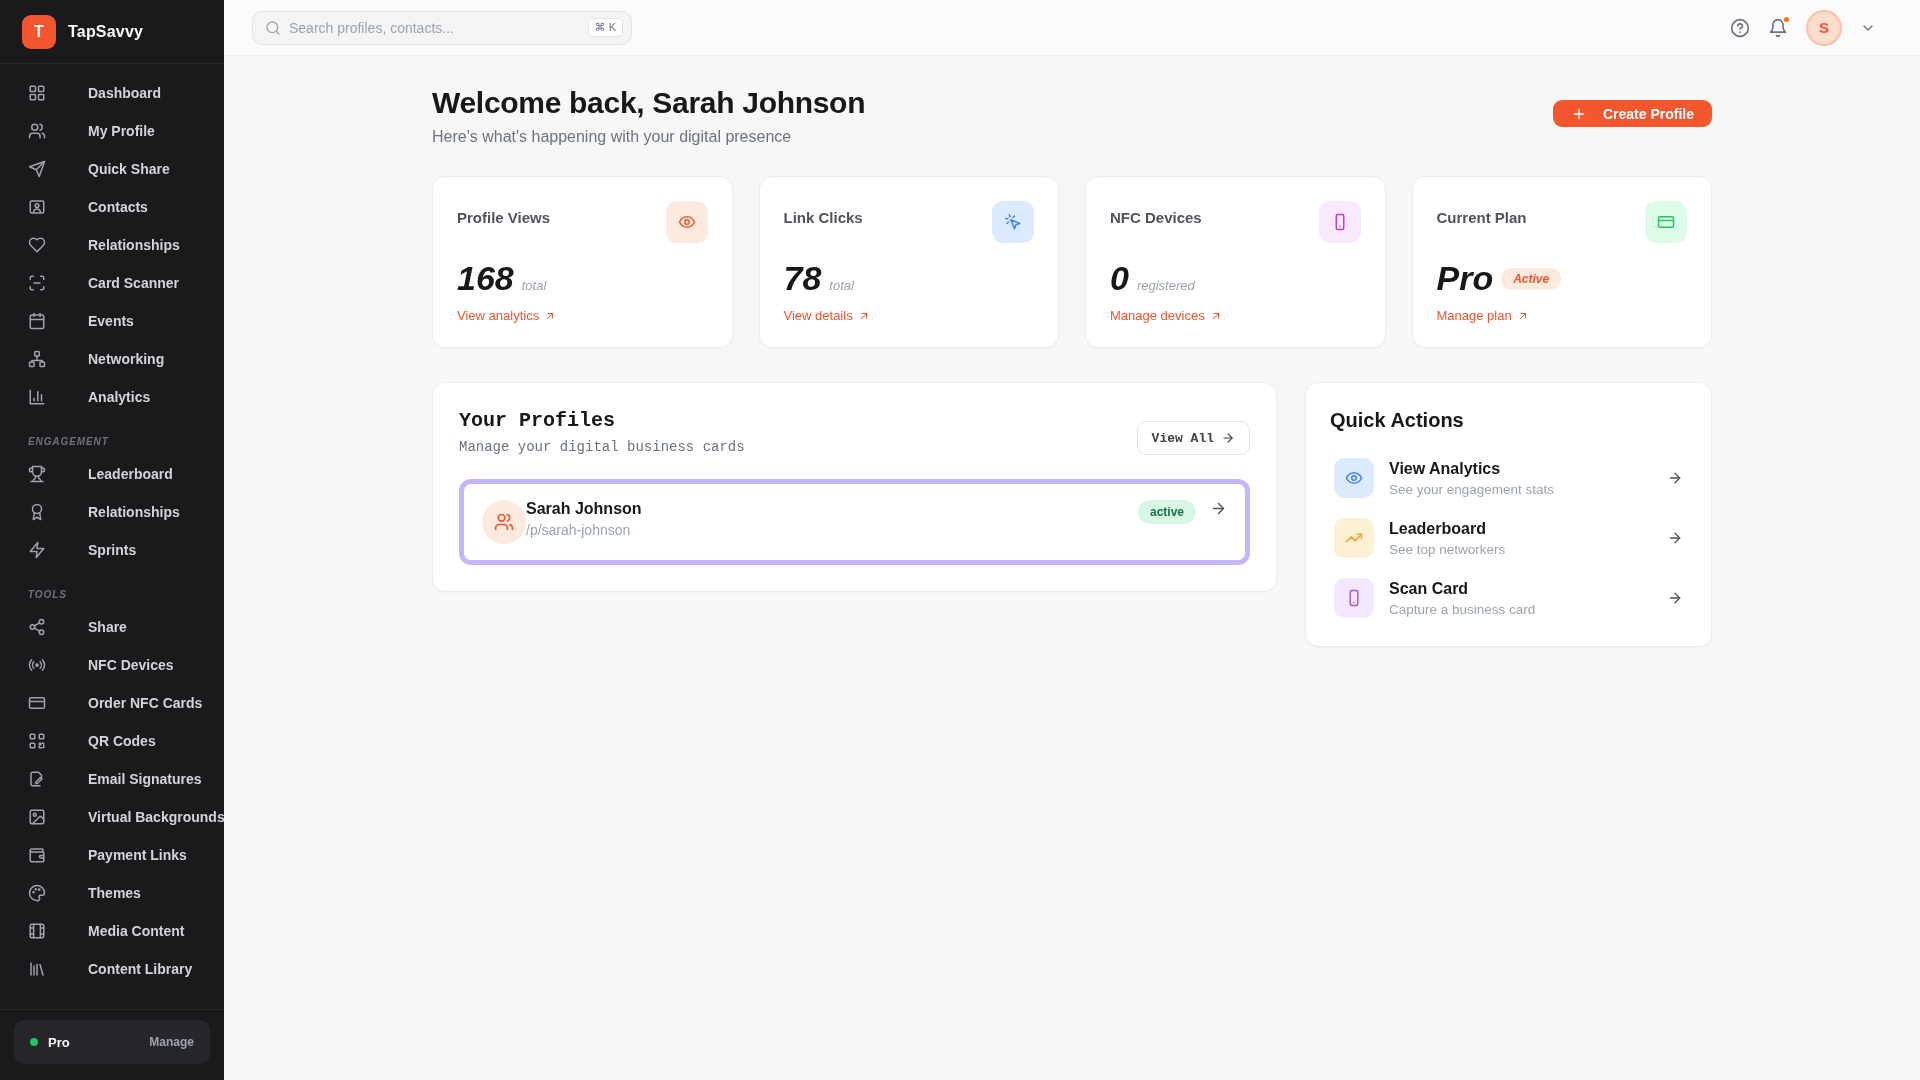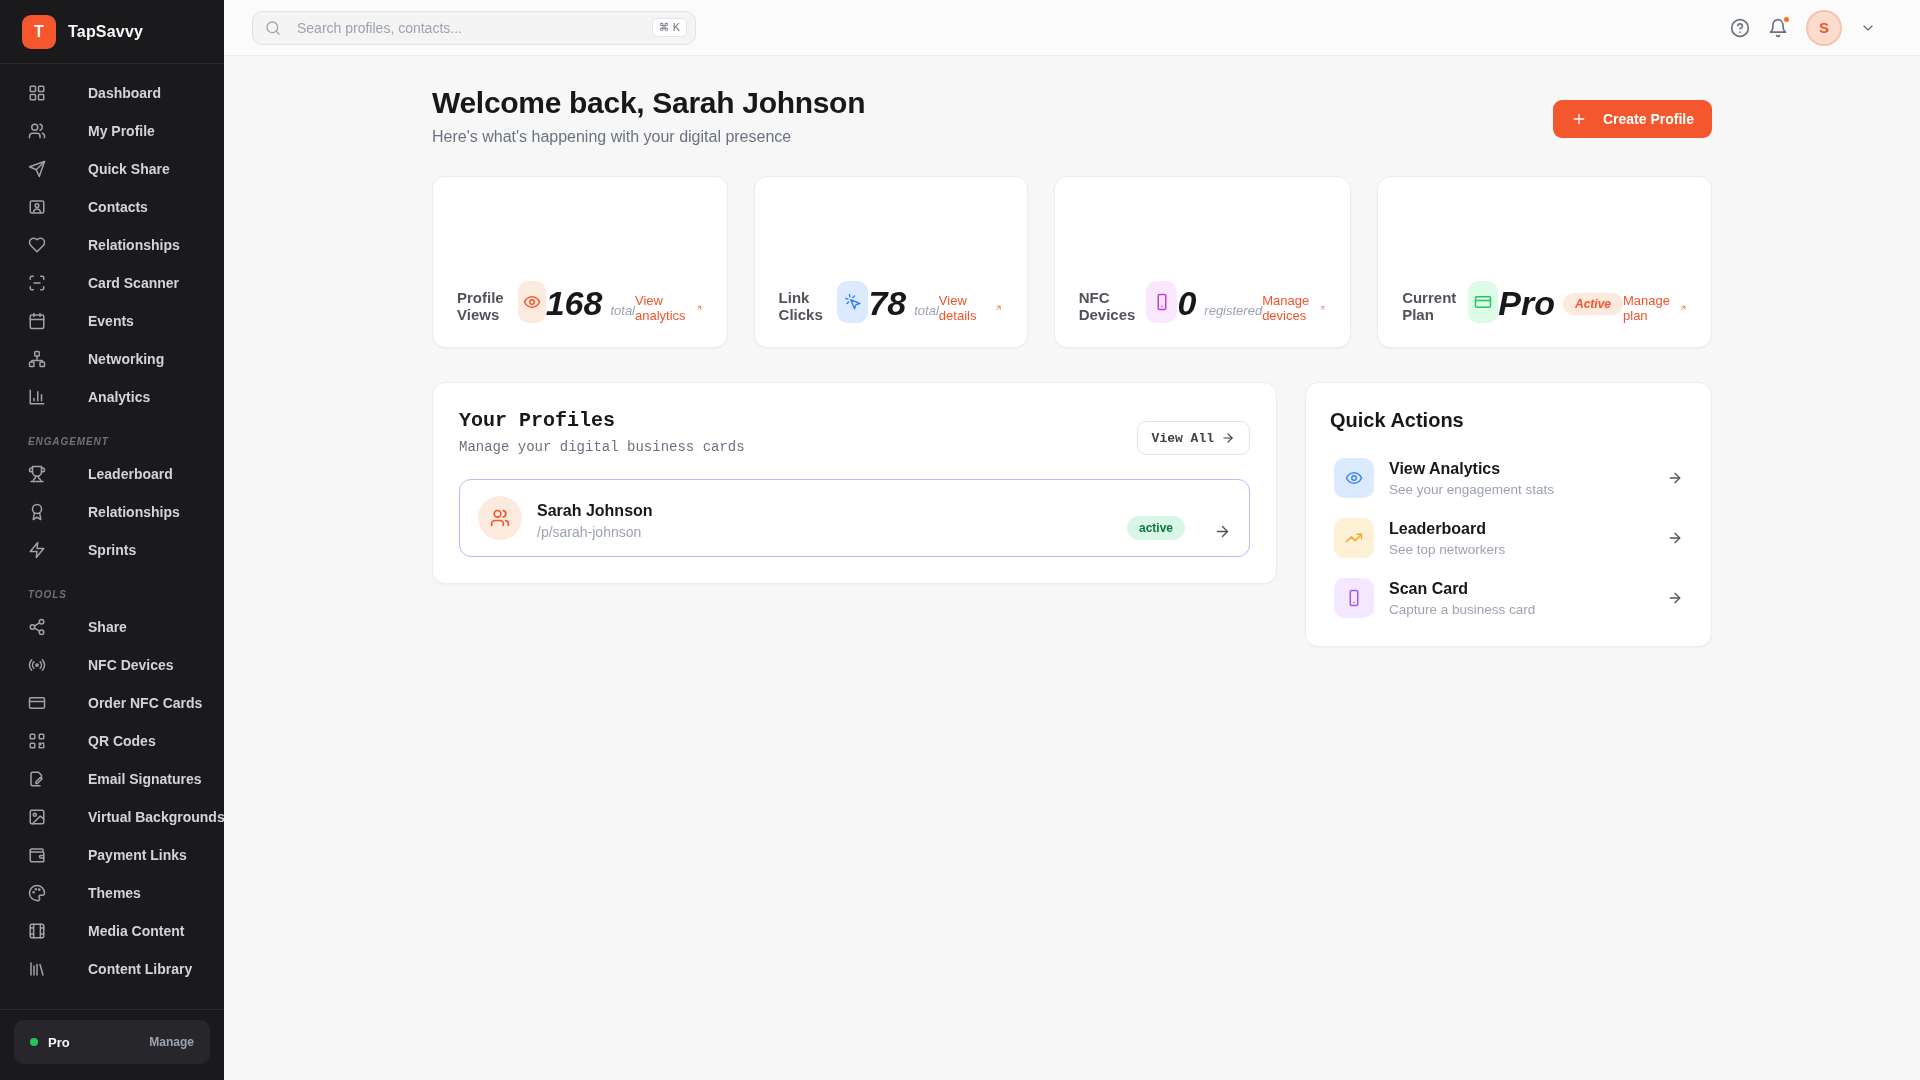--- a/index.html
+++ b/index.html
@@ -20,40 +20,40 @@
   .nav-item span.lbl { font-size:14px; font-weight:600; white-space:nowrap;margin-left:29px; }
   .side-footer { flex:none; margin:10px 14px 16px 14px; background:#27272b; border-radius:10px; height:44px; display:flex; align-items:center; padding:0 16px; gap:10px; border-top:none; }
   .side-sep { border-top:1px solid #2a2a2e; margin:8px 0 0 0; }
   .dot-green { width:8px; height:8px; border-radius:50%; background:#22c55e; }
   .plan-name { color:#fafafa; font-size:13px; font-weight:700; flex:1; }
   .manage { color:#9ca3af; font-size:12px; font-weight:600; cursor:pointer; }
 
   
   .main { margin-left:224px; }
   .topbar { height:56px; background:#fbfbfc; border-bottom:1px solid #ececee; display:flex; align-items:center; padding:0 44px 0 28px; }
-  .search { width:444px; height:34px; background:#f4f4f5; border:1px solid #e4e4e7; border-radius:10px; display:flex; align-items:center; padding:0 8px 0 12px; gap:16px; color:#9ca3af; }
+  .search { width:380px; height:34px; background:#f4f4f5; border:1px solid #e4e4e7; border-radius:10px; display:flex; align-items:center; padding:0 8px 0 12px; gap:8px; color:#9ca3af; }
   .search input { flex:1; border:none; outline:none; background:transparent; font-size:14px; color:#3f3f46; font-family:inherit; }
   .search input::placeholder { color:#9ca3af; }
   .kbd { background:#fff; border:1px solid #e4e4e7; border-radius:5px; font-size:11px; color:#6b7280; padding:2px 6px; white-space:nowrap; }
   .top-right { margin-left:auto; display:flex; align-items:center; gap:18px; }
   .icon-btn { color:#6b7280; cursor:pointer; position:relative; display:flex; }
   .bell-dot { position:absolute; top:-3px; right:-3px; width:9px; height:9px; border-radius:50%; background:#f97316; border:2px solid #fbfbfc; }
   .avatar { width:36px; height:36px; border-radius:50%; background:#fbdccd; border:2px solid #f6c3ab; color:#f0552d; font-weight:700; font-size:15px; display:flex; align-items:center; justify-content:center; cursor:pointer; }
   .chev { color:#6b7280; cursor:pointer; display:flex; }
 
   
   .content { width:1280px; margin:0 auto; padding-top:30px; }
   .head-row { display:flex; align-items:flex-start; }
   .page-title { font-size:30px; font-weight:700; color:#18181b; letter-spacing:-.3px; }
   .page-sub { font-size:16px; color:#6b7280; margin-top:8px; }
-  .btn-primary { margin-left:auto; margin-top:14px; background:#f4572e; color:#fff; border:none; border-radius:9px; height:38px; padding:0 18px; font-size:14px; font-weight:600; display:flex; align-items:center; gap:16px; cursor:pointer; font-family:inherit; }
+  .btn-primary { margin-left:auto; margin-top:14px; background:#f4572e; color:#fff; border:none; border-radius:9px; height:27px; padding:0 18px; font-size:14px; font-weight:600; display:flex; align-items:center; gap:16px; cursor:pointer; font-family:inherit; }
 
   .stats-row { display:flex; gap:26px; margin-top:30px; }
   .card { background:#fff; border:1px solid #ececee; border-radius:13px; box-shadow:0 1px 2px rgba(0,0,0,.03); }
-  .stat-card { flex:1; height:172px; padding:24px; display:flex; flex-direction:row;align-items:flex-end; }
+  .stat-card { flex:1; height:172px; padding:24px; display:flex; flex-direction:column; }
   .stat-top { display:flex; align-items:flex-start; }
   .stat-label { font-size:15px; font-weight:600; color:#52525b; margin-top:8px; }
   .tint { width:42px; height:42px; border-radius:11px; margin-left:auto; display:flex; align-items:center; justify-content:center; }
   .t-orange { background:#fdeade; color:#f0552d; }
   .t-blue   { background:#dbeafe; color:#3b82f6; }
   .t-fuchsia{ background:#fae8ff; color:#c13ae0; }
   .t-green  { background:#dcfce7; color:#22c55e; }
   .t-amber  { background:#fdf0d5; color:#f0a929; }
   .t-purple { background:#f3e8ff; color:#a855f7; }
   .stat-num-row { margin-top:auto; display:flex; align-items:baseline; gap:8px;font-style:italic; }
@@ -63,21 +63,21 @@
   .stat-link { margin-top:10px; color:#f0552d; font-size:13px; font-weight:500; display:flex; align-items:center; gap:5px; cursor:pointer; text-decoration:none; }
   .stat-link svg { width:12px; height:12px; }
 
   .mid-row { display:flex; gap:28px; margin-top:34px; align-items:flex-start; }
   .profiles-card { width:845px; padding:26px; }
   .card-title { font-size:20px; font-weight:700; color:#18181b; }
   .card-sub { font-size:14px; color:#6b7280; margin-top:7px; }
   .profiles-head { display:flex; align-items:flex-end;font-family:Liberation Mono, monospace; }
   .btn-viewall { margin-left:auto; margin-top:6px; background:#fff; border:1px solid #e4e4e7; border-radius:9px; height:34px; padding:0 14px; font-size:13px; font-weight:600; color:#3f3f46; display:flex; align-items:center; gap:7px; cursor:pointer; font-family:inherit; }
   .btn-viewall svg { width:14px; height:14px; }
-  .profile-row { margin-top:24px; border:1px solid #c4b5fd; border-radius:12px; padding:16px 18px; display:flex; align-items:flex-end; gap:15px; cursor:pointer; }
+  .profile-row { margin-top:24px; border:5px solid #c4b5fd; border-radius:12px; padding:16px 18px; display:flex; align-items:flex-start; gap:0; cursor:pointer; }
   .profile-avatar { width:44px; height:44px; border-radius:50%; background:#fdeade; color:#f0552d; display:flex; align-items:center; justify-content:center; flex:none; }
   .profile-name { font-size:16px; font-weight:600; color:#18181b; }
   .profile-path { font-size:14px; color:#9ca3af; margin-top:4px; }
   .badge-active { margin-left:auto; background:#d9f7e6; color:#157347; font-size:12px; font-weight:600; border-radius:999px; padding:5px 12px; }
   .row-arrow { color:#52525b; margin-left:14px; display:flex; }
   .row-arrow svg { width:17px; height:17px; }
 
   .qa-card { width:407px; padding:26px 24px; }
   .qa-list { margin-top:24px; display:flex; flex-direction:column; gap:16px; }
   .qa-item { display:flex; align-items:center; gap:15px; cursor:pointer; padding:2px 4px; }

